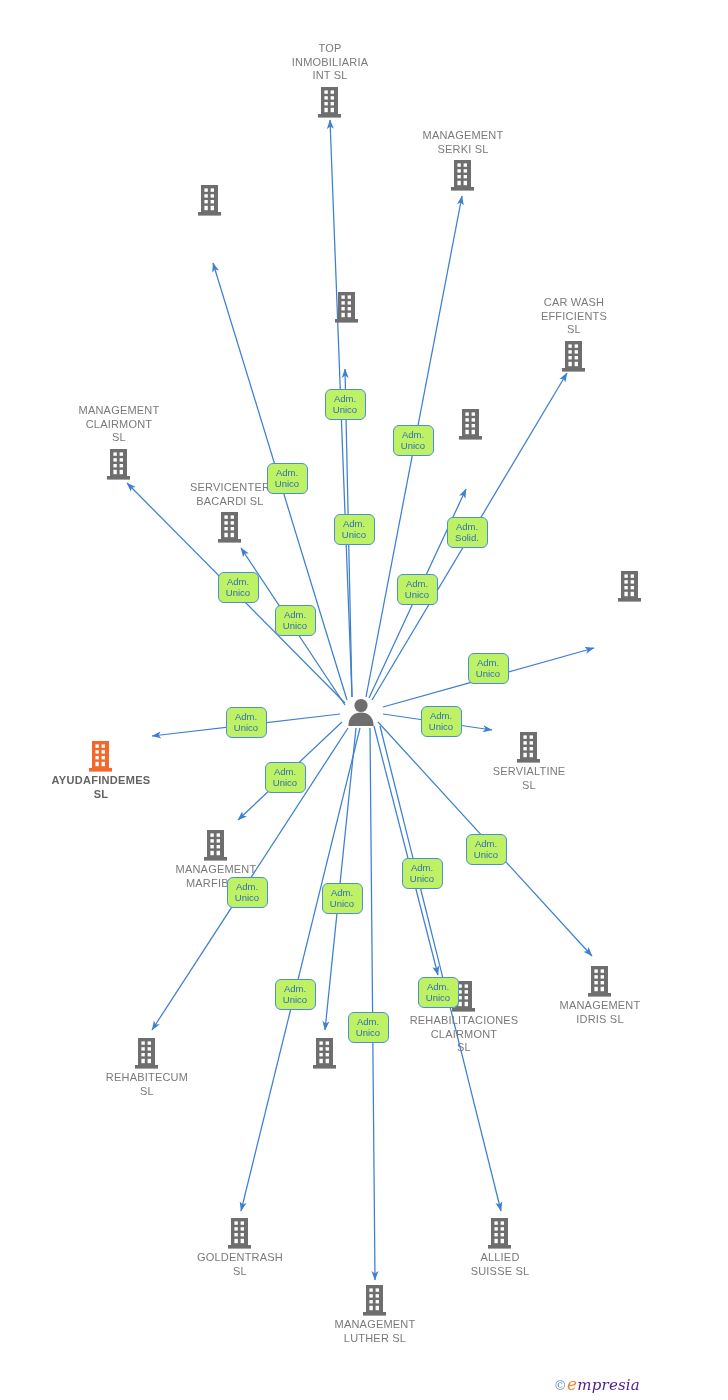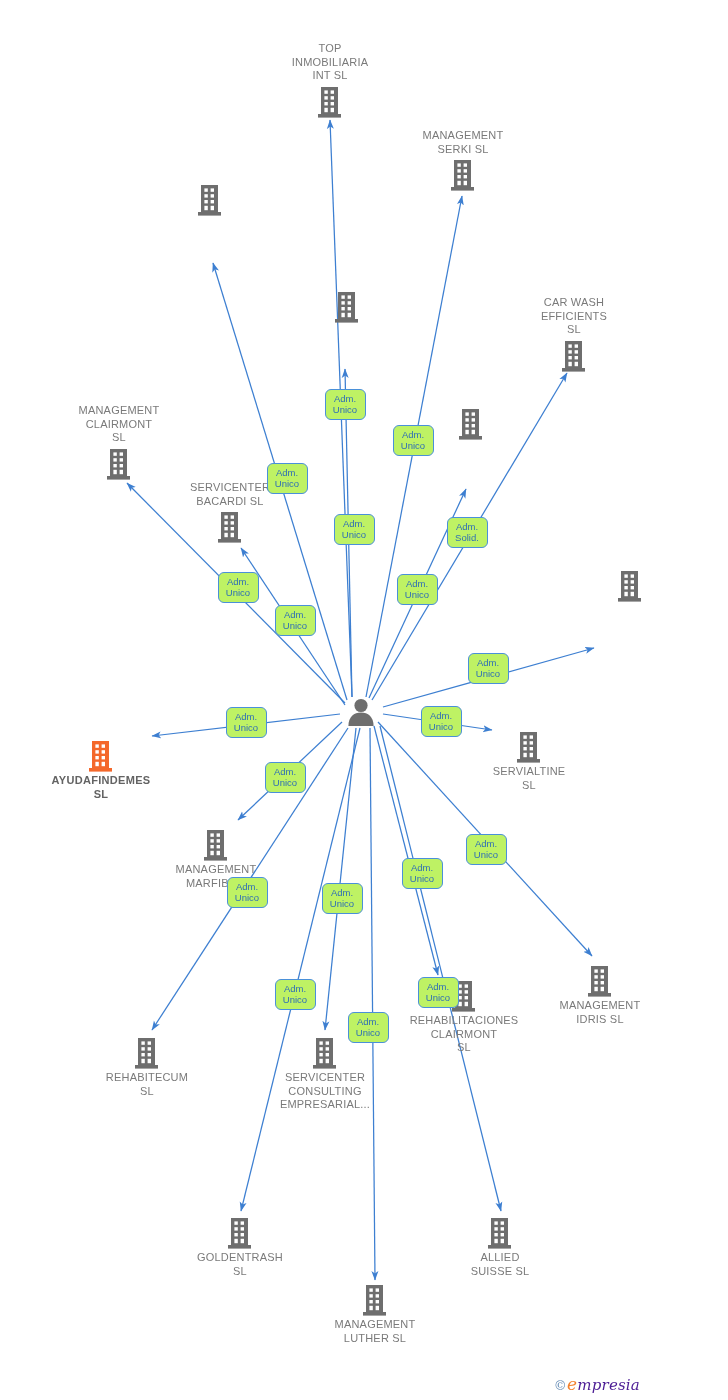--- a/index.html
+++ b/index.html
@@ -331,23 +331,20 @@
             <rect x="3" y="29" width="23" height="3.6" fill="#6e6e6e"></rect>
             <rect x="9.4" y="5.4" width="3.4" height="3.4" fill="#fff"></rect>
             <rect x="15.6" y="5.4" width="3.4" height="3.4" fill="#fff"></rect>
             <rect x="9.4" y="11.2" width="3.4" height="3.4" fill="#fff"></rect>
             <rect x="15.6" y="11.2" width="3.4" height="3.4" fill="#fff"></rect>
             <rect x="9.4" y="17" width="3.4" height="3.4" fill="#fff"></rect>
             <rect x="15.6" y="17" width="3.4" height="3.4" fill="#fff"></rect>
             <rect x="9.4" y="22.8" width="3.4" height="4.4" fill="#fff"></rect>
             <rect x="15.6" y="22.8" width="3.4" height="4.4" fill="#fff"></rect>
           </svg></span>
-        <span class="label">SERVICENTER
-CONSULTING
-EMPRESARIAL...</span>
       </div>
       <div class="node labelbot" style="left: 240px; top: 1216px;">
         <span class="glyph"><svg width="30" height="34" viewBox="0 0 30 34" aria-hidden="true">
             <rect x="6" y="2" width="17" height="27" fill="#6e6e6e"></rect>
             <rect x="3" y="29" width="23" height="3.6" fill="#6e6e6e"></rect>
             <rect x="9.4" y="5.4" width="3.4" height="3.4" fill="#fff"></rect>
             <rect x="15.6" y="5.4" width="3.4" height="3.4" fill="#fff"></rect>
             <rect x="9.4" y="11.2" width="3.4" height="3.4" fill="#fff"></rect>
             <rect x="15.6" y="11.2" width="3.4" height="3.4" fill="#fff"></rect>
             <rect x="9.4" y="17" width="3.4" height="3.4" fill="#fff"></rect>

